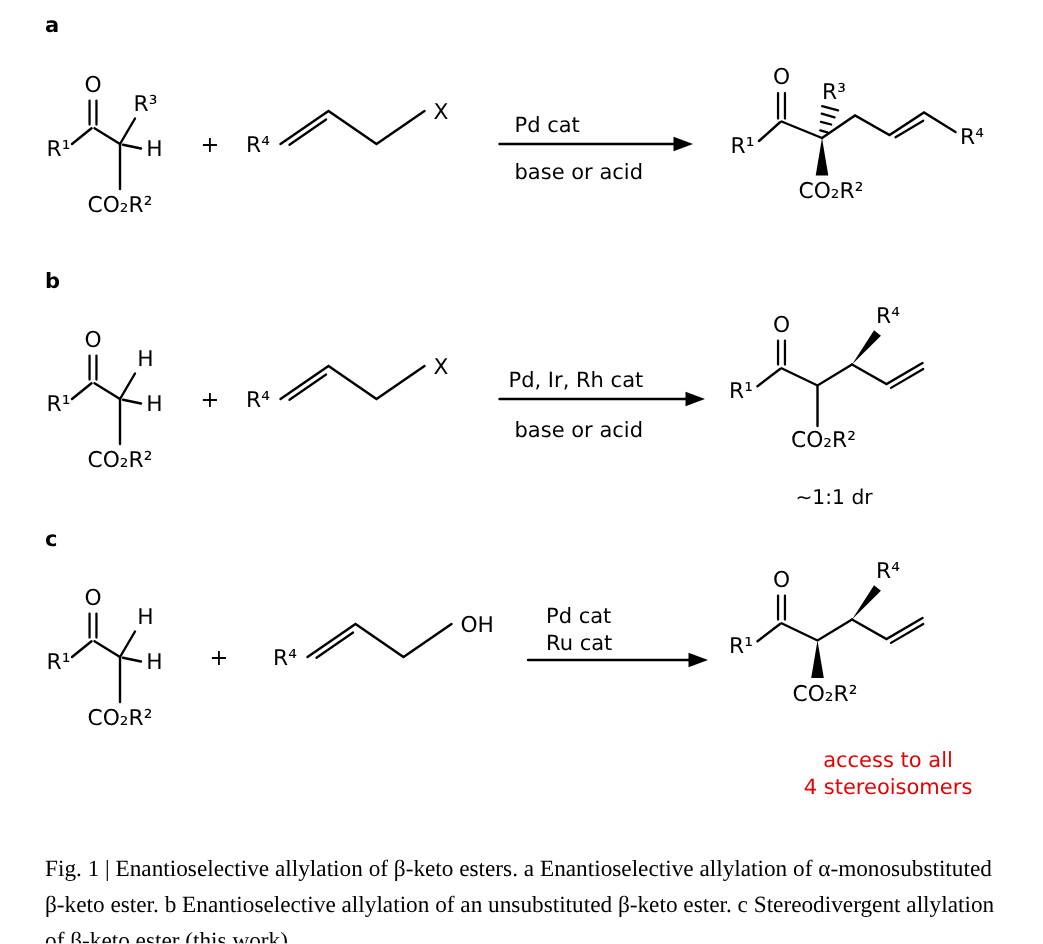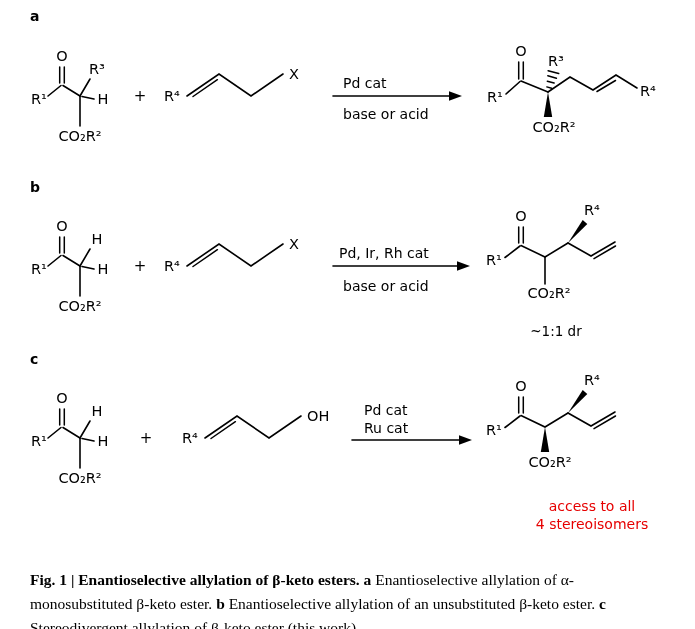--- a/index.html
+++ b/index.html
@@ -13,21 +13,21 @@
   .ahead{fill:#000;stroke:none;}
   .atom{font-family:"DejaVu Sans","Liberation Sans",sans-serif;font-size:14.5px;fill:#000;}
   .plus{font-size:15px;}
   .cond{font-family:"DejaVu Sans","Liberation Sans",sans-serif;font-size:14px;fill:#000;}
   .plabel{font-family:"DejaVu Sans","Liberation Sans",sans-serif;font-size:14px;font-weight:bold;fill:#000;}
   .dr{font-family:"DejaVu Sans","Liberation Sans",sans-serif;font-size:13.5px;fill:#000;}
   .note{font-family:"DejaVu Sans","Liberation Sans",sans-serif;font-size:14px;}
   .caption{position:absolute;left:30px;top:552px;width:638px;
            font-family:"Liberation Serif","DejaVu Serif",serif;
            font-size:15.5px;line-height:24px;color:#000;}
-  .cap-b{font-weight:bold;text-align:right;}
+  .cap-b{font-weight:normal;text-align:right;}
 </style>
 </head>
 <body>
 
 <div class="page">
 <svg width="695" height="545" viewBox="0 0 695 545">
 
   <g>
     <text class="plabel" x="30" y="21">a</text>
 

